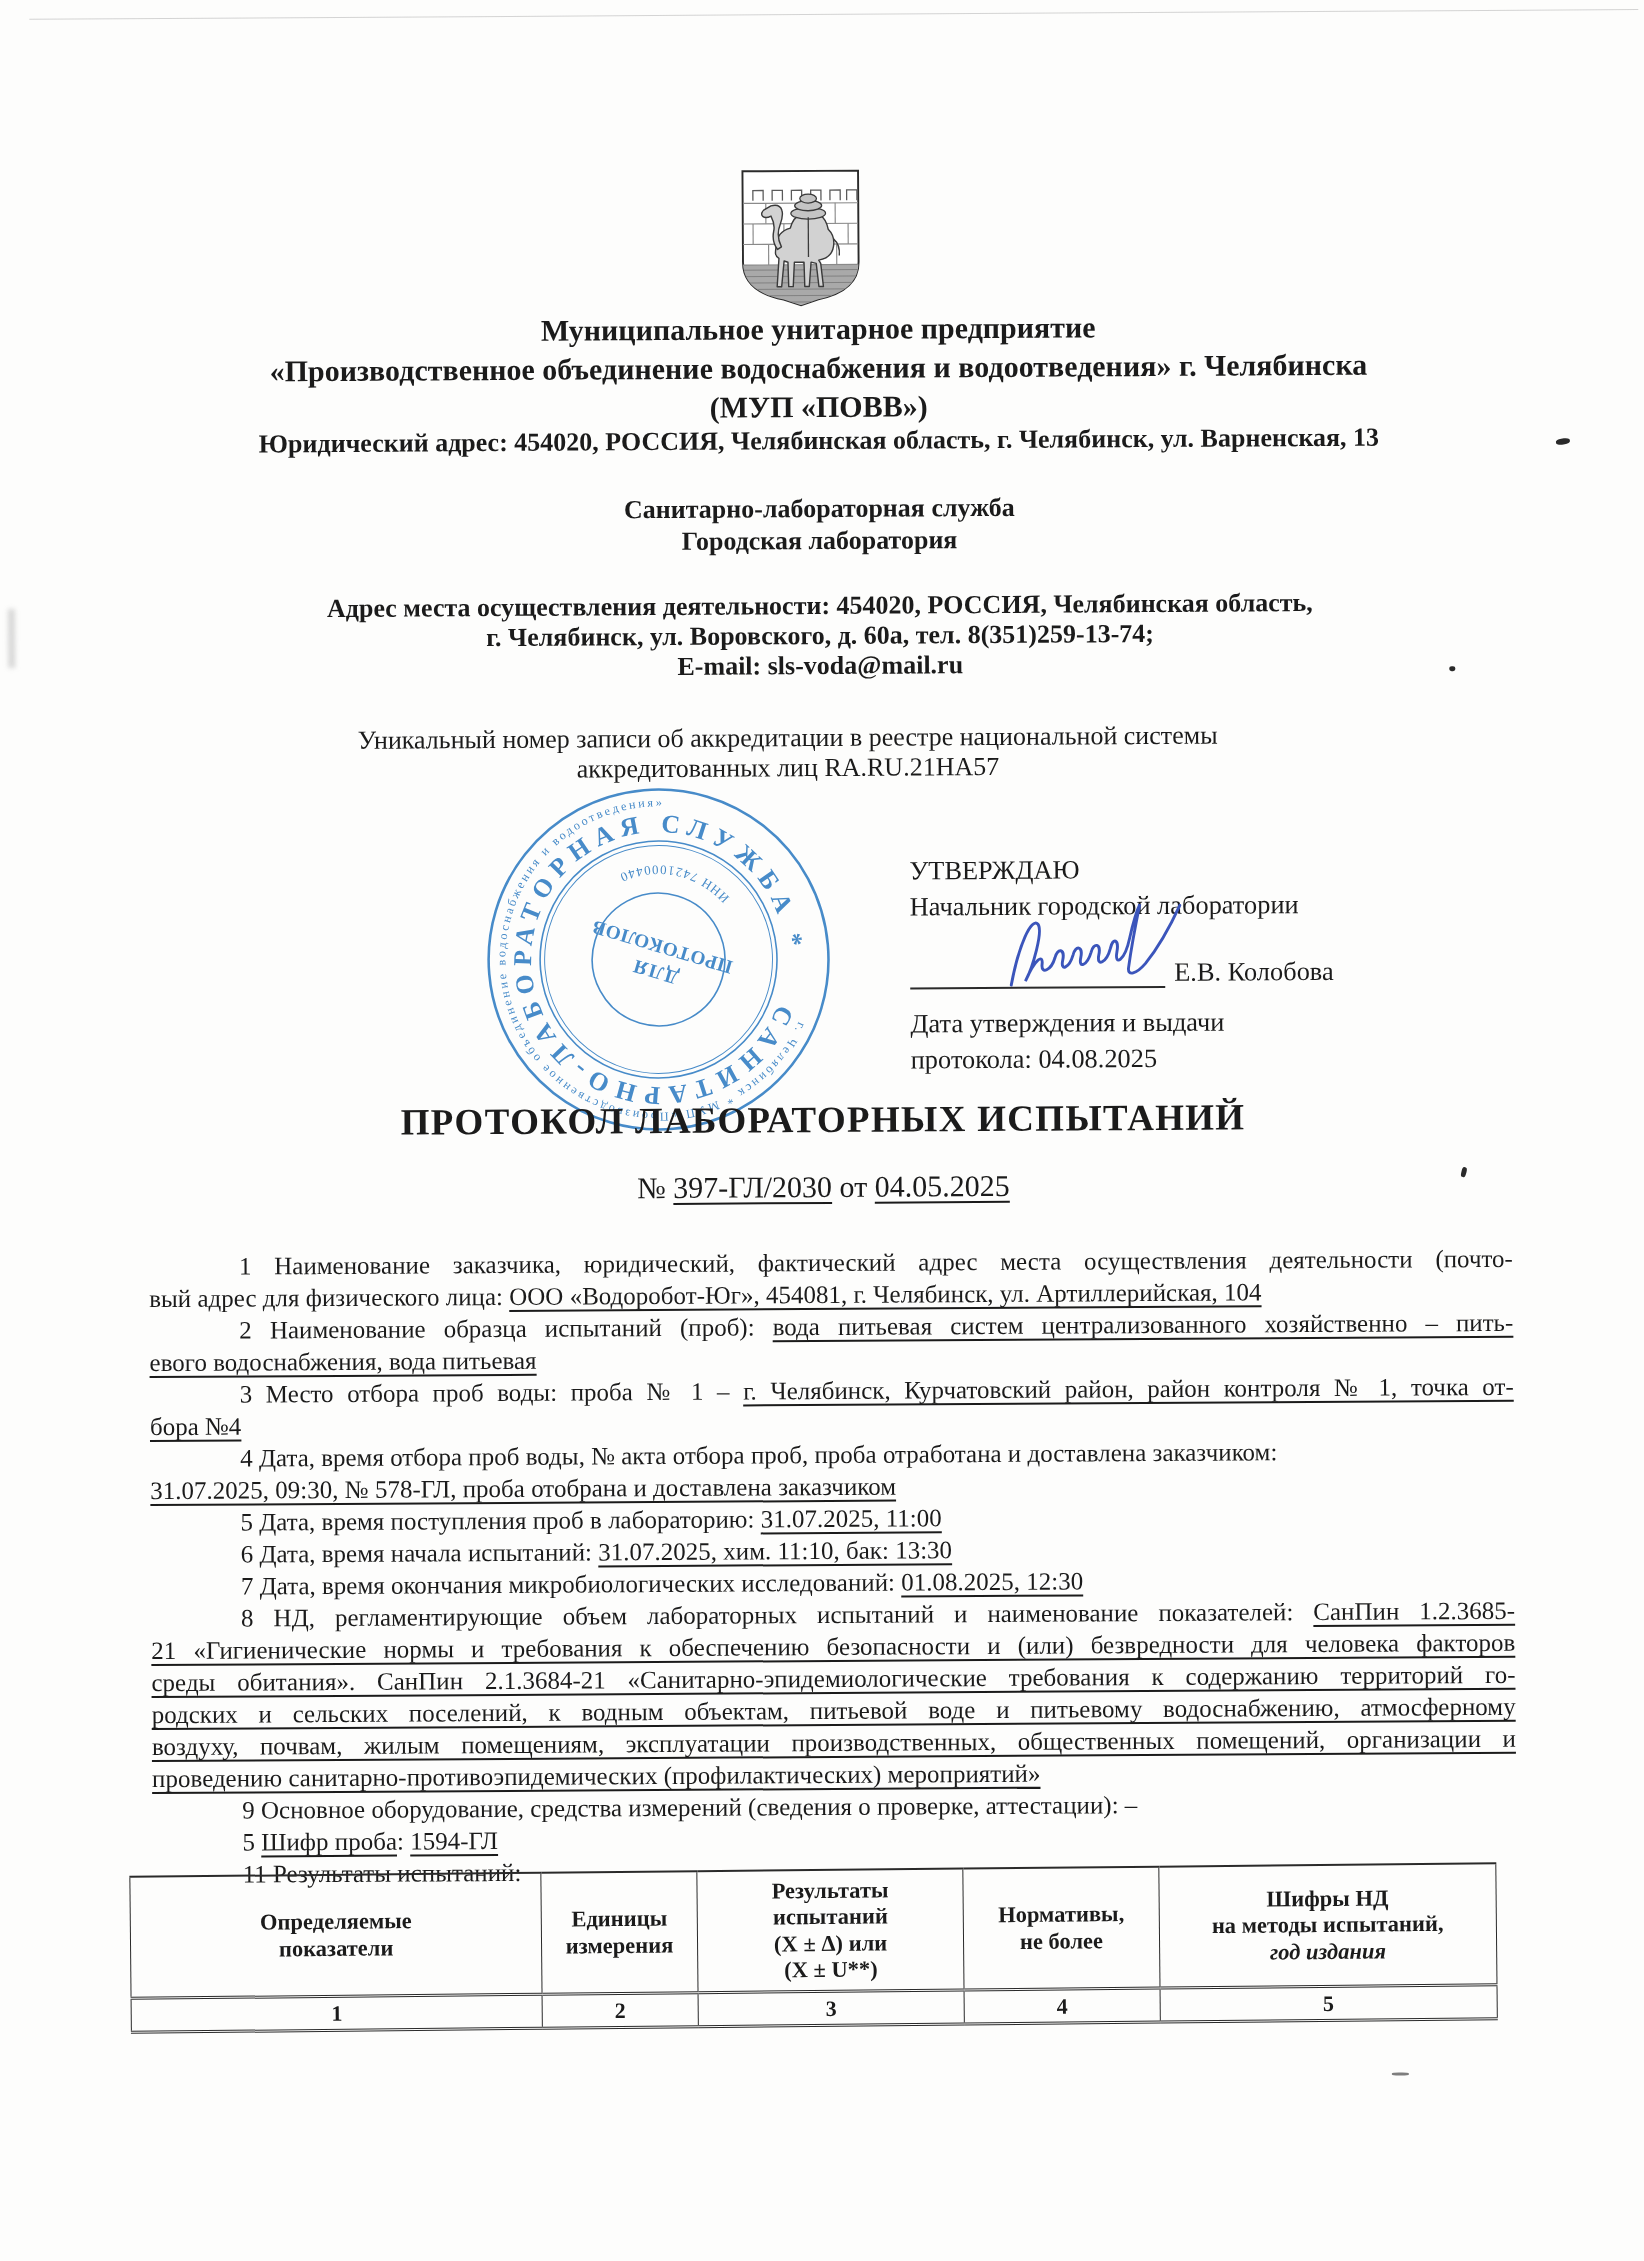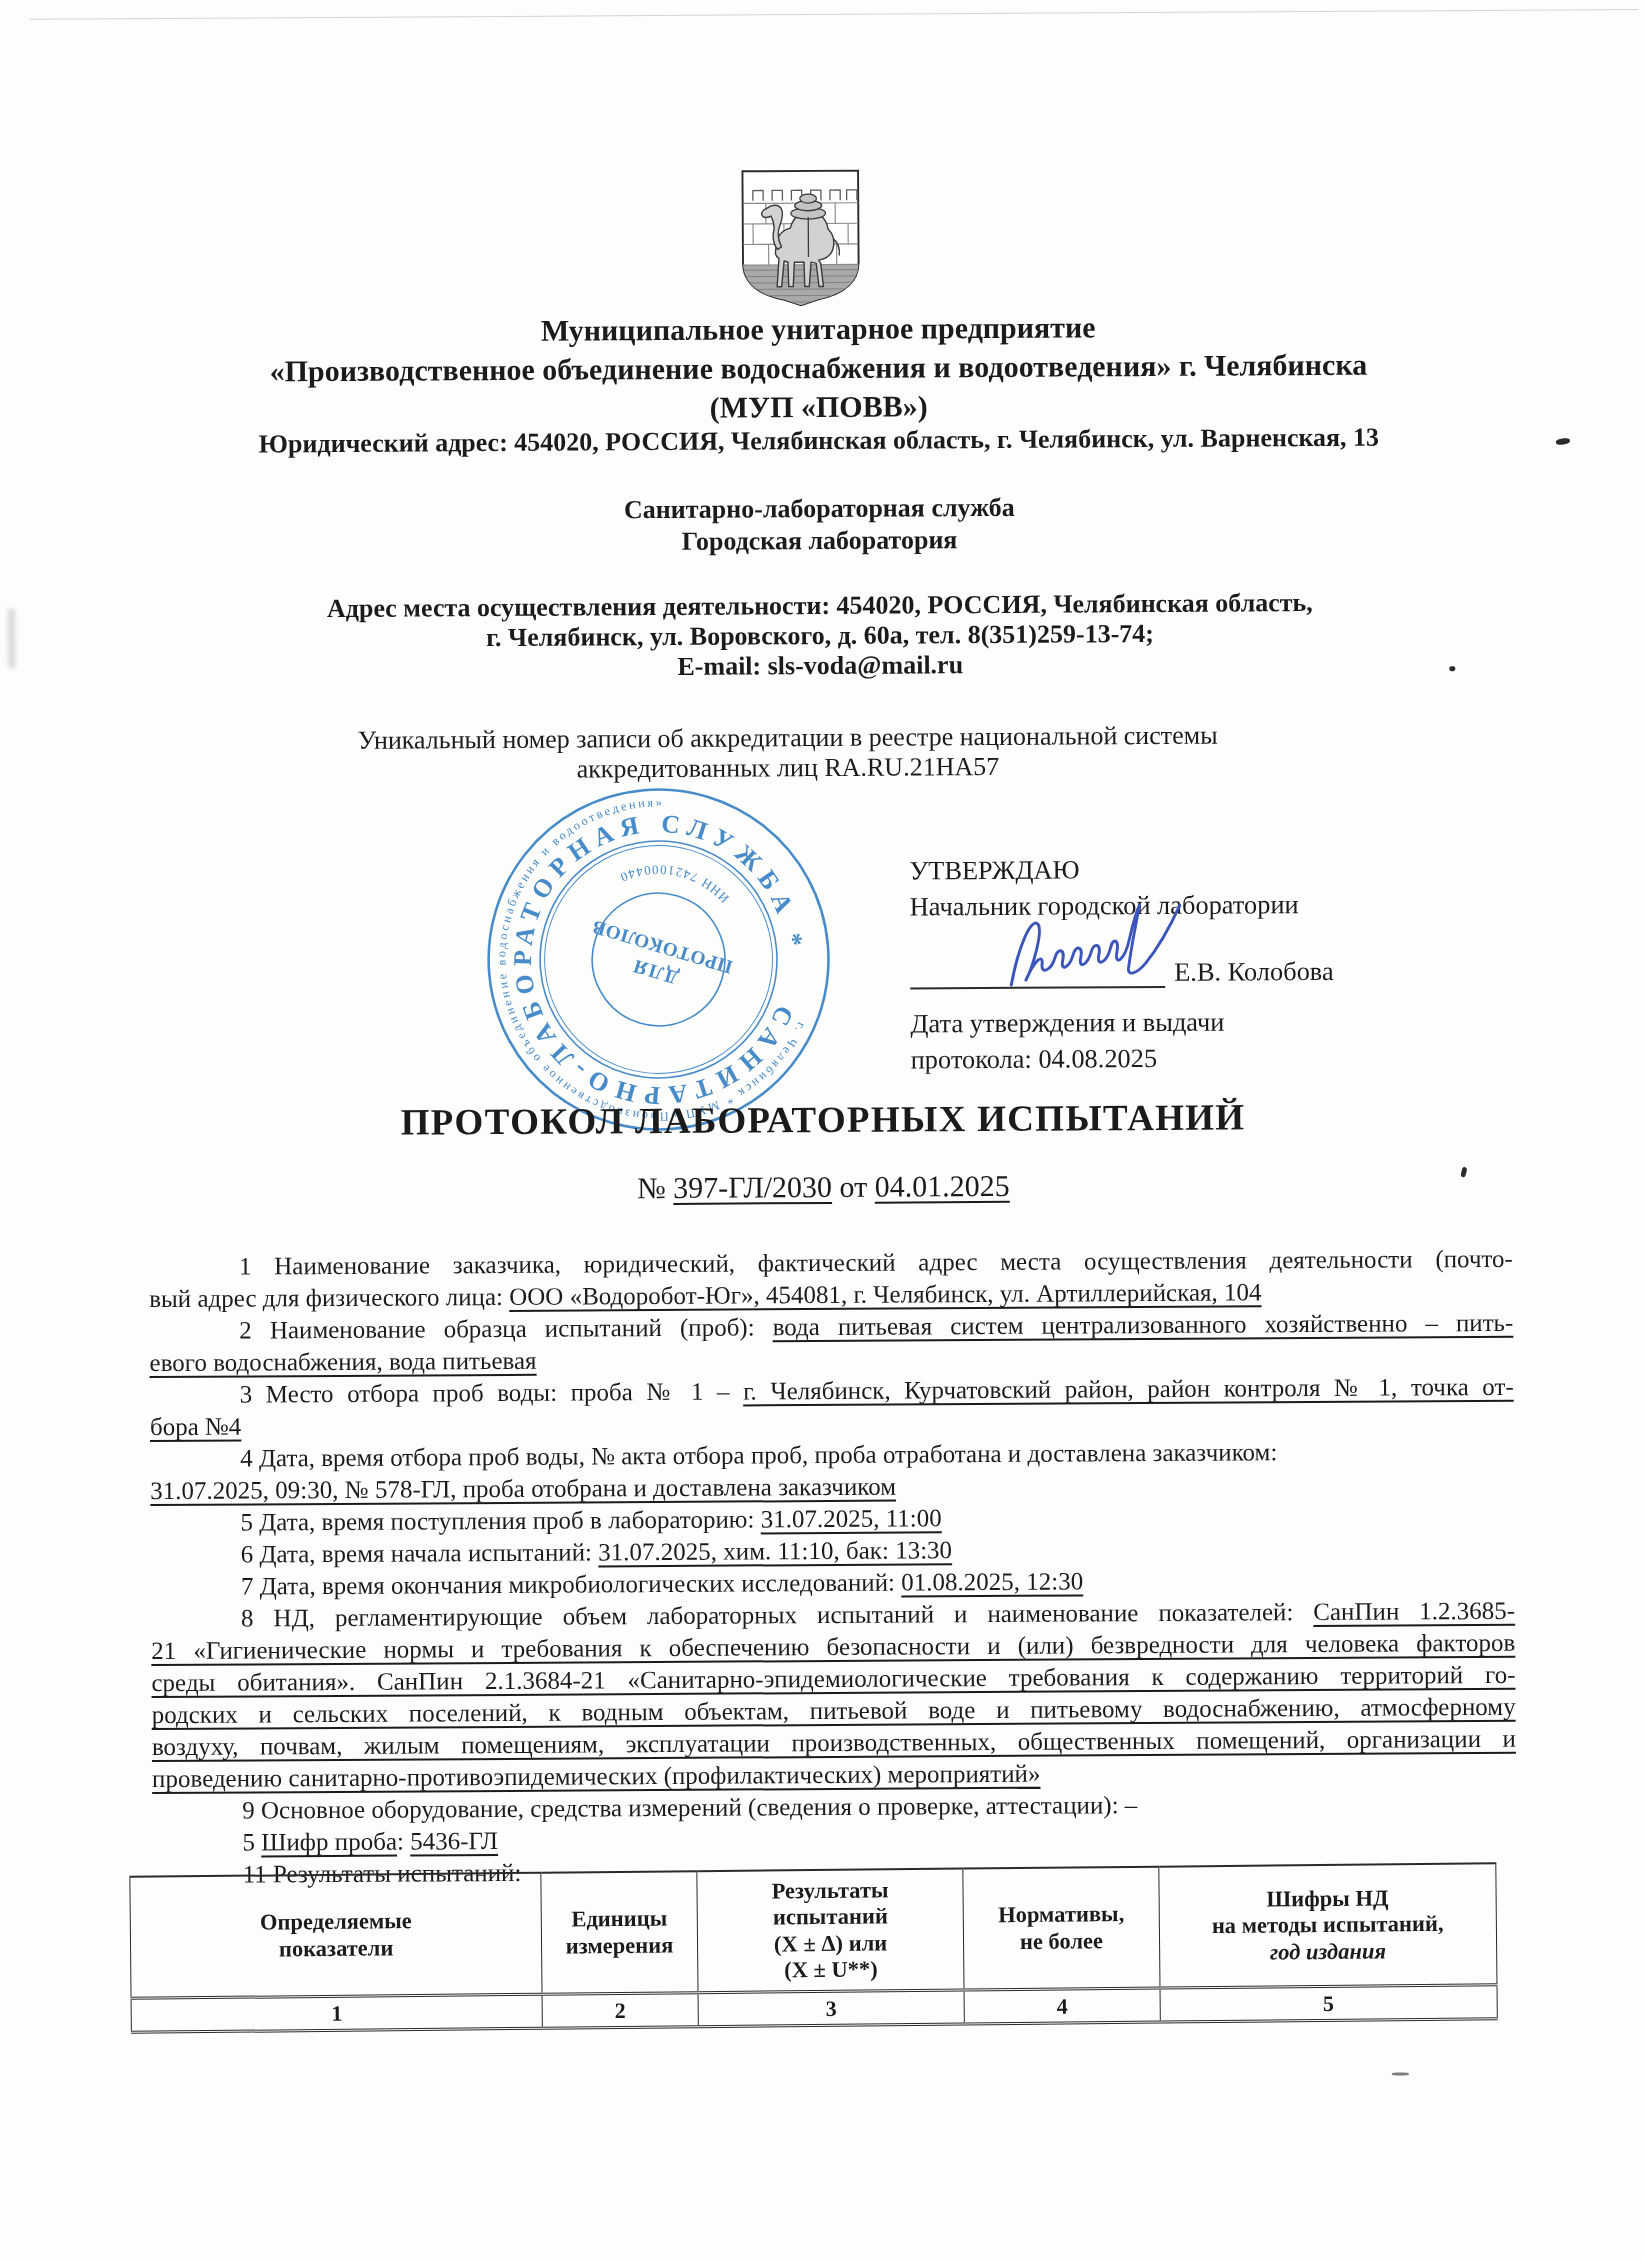--- a/index.html
+++ b/index.html
@@ -181,21 +181,21 @@
              C172,58 182,62 178,82 C174,104 190,96 198,60 C204,34 210,16 214,8 C206,46 198,92 196,106
              C194,120 208,116 222,100 C240,78 262,40 276,10" fill="none" stroke="#3b55bb" stroke-width="4.5" stroke-linecap="round"></path>
   </svg>
   <div class="sig-underline"></div>
   <div class="abs appr" style="left:1174px;top:959px;text-align:center;">Е.В. Колобова</div>
   <div class="abs appr" style="left:910px;top:1009px;">Дата утверждения и выдачи</div>
   <div class="abs appr" style="left:910px;top:1045px;">протокола: 04.08.2025</div>
 
   <div class="abs ctr doc-title b">ПРОТОКОЛ ЛАБОРАТОРНЫХ ИСПЫТАНИЙ</div>
   <div class="abs ctr doc-num">
-    <span>№ </span><span class="u">397-ГЛ/2030</span><span> от </span><span class="u">04.01.2025</span>
+    <span>№ </span><span class="u">397-ГЛ/2030</span><span> от </span><span class="u">04.05.2025</span>
   </div>
 
   <div id="body-lines">
       <div class="bline ind just"><span>1 Наименование заказчика, юридический, фактический адрес места осуществления деятельности (почто-</span></div>
       <div class="bline"><span>вый адрес для физического лица: </span><span class="u">ООО «Водоробот-Юг», 454081, г. Челябинск, ул. Артиллерийская, 104</span></div>
       <div class="bline ind just"><span>2 Наименование образца испытаний (проб): </span><span class="u">вода питьевая систем централизованного хозяйственно – пить-</span></div>
       <div class="bline"><span class="u">евого водоснабжения, вода питьевая</span></div>
       <div class="bline ind just"><span>3 Место отбора проб воды: проба № 1 – </span><span class="u">г. Челябинск, Курчатовский район, район контроля № 1, точка от-</span></div>
       <div class="bline"><span class="u">бора №4</span></div>
       <div class="bline ind"><span>4 Дата, время отбора проб воды, № акта отбора проб, проба отработана и доставлена заказчиком:</span></div>
@@ -203,21 +203,21 @@
       <div class="bline ind"><span>5 Дата, время поступления проб в лабораторию: </span><span class="u">31.07.2025, 11:00</span></div>
       <div class="bline ind"><span>6 Дата, время начала испытаний: </span><span class="u">31.07.2025, хим. 11:10, бак: 13:30</span></div>
       <div class="bline ind"><span>7 Дата, время окончания микробиологических исследований: </span><span class="u">01.08.2025, 12:30</span></div>
       <div class="bline ind just"><span>8 НД, регламентирующие объем лабораторных испытаний и наименование показателей: </span><span class="u">СанПин 1.2.3685-</span></div>
       <div class="bline just"><span class="u">21 «Гигиенические нормы и требования к обеспечению безопасности и (или) безвредности для человека факторов</span></div>
       <div class="bline just"><span class="u">среды обитания». СанПин 2.1.3684-21 «Санитарно-эпидемиологические требования к содержанию территорий го-</span></div>
       <div class="bline just"><span class="u">родских и сельских поселений, к водным объектам, питьевой воде и питьевому водоснабжению, атмосферному</span></div>
       <div class="bline just"><span class="u">воздуху, почвам, жилым помещениям, эксплуатации производственных, общественных помещений, организации и</span></div>
       <div class="bline"><span class="u">проведению санитарно-противоэпидемических (профилактических) мероприятий»</span></div>
       <div class="bline ind"><span>9 Основное оборудование, средства измерений (сведения о проверке, аттестации): –</span></div>
-      <div class="bline ind"><span>5 </span><span class="u">Шифр проба</span><span>: </span><span class="u">5436-ГЛ</span></div>
+      <div class="bline ind"><span>5 </span><span class="u">Шифр проба</span><span>: </span><span class="u">1594-ГЛ</span></div>
       <div class="bline ind"><span>11 Результаты испытаний:</span></div>
     </div>
 
   <div class="table-wrap">
     <table>
       <colgroup id="cols">
           <col style="width: 30.1%;">
           <col style="width: 11.4%;">
           <col style="width: 19.5%;">
           <col style="width: 14.3%;">

